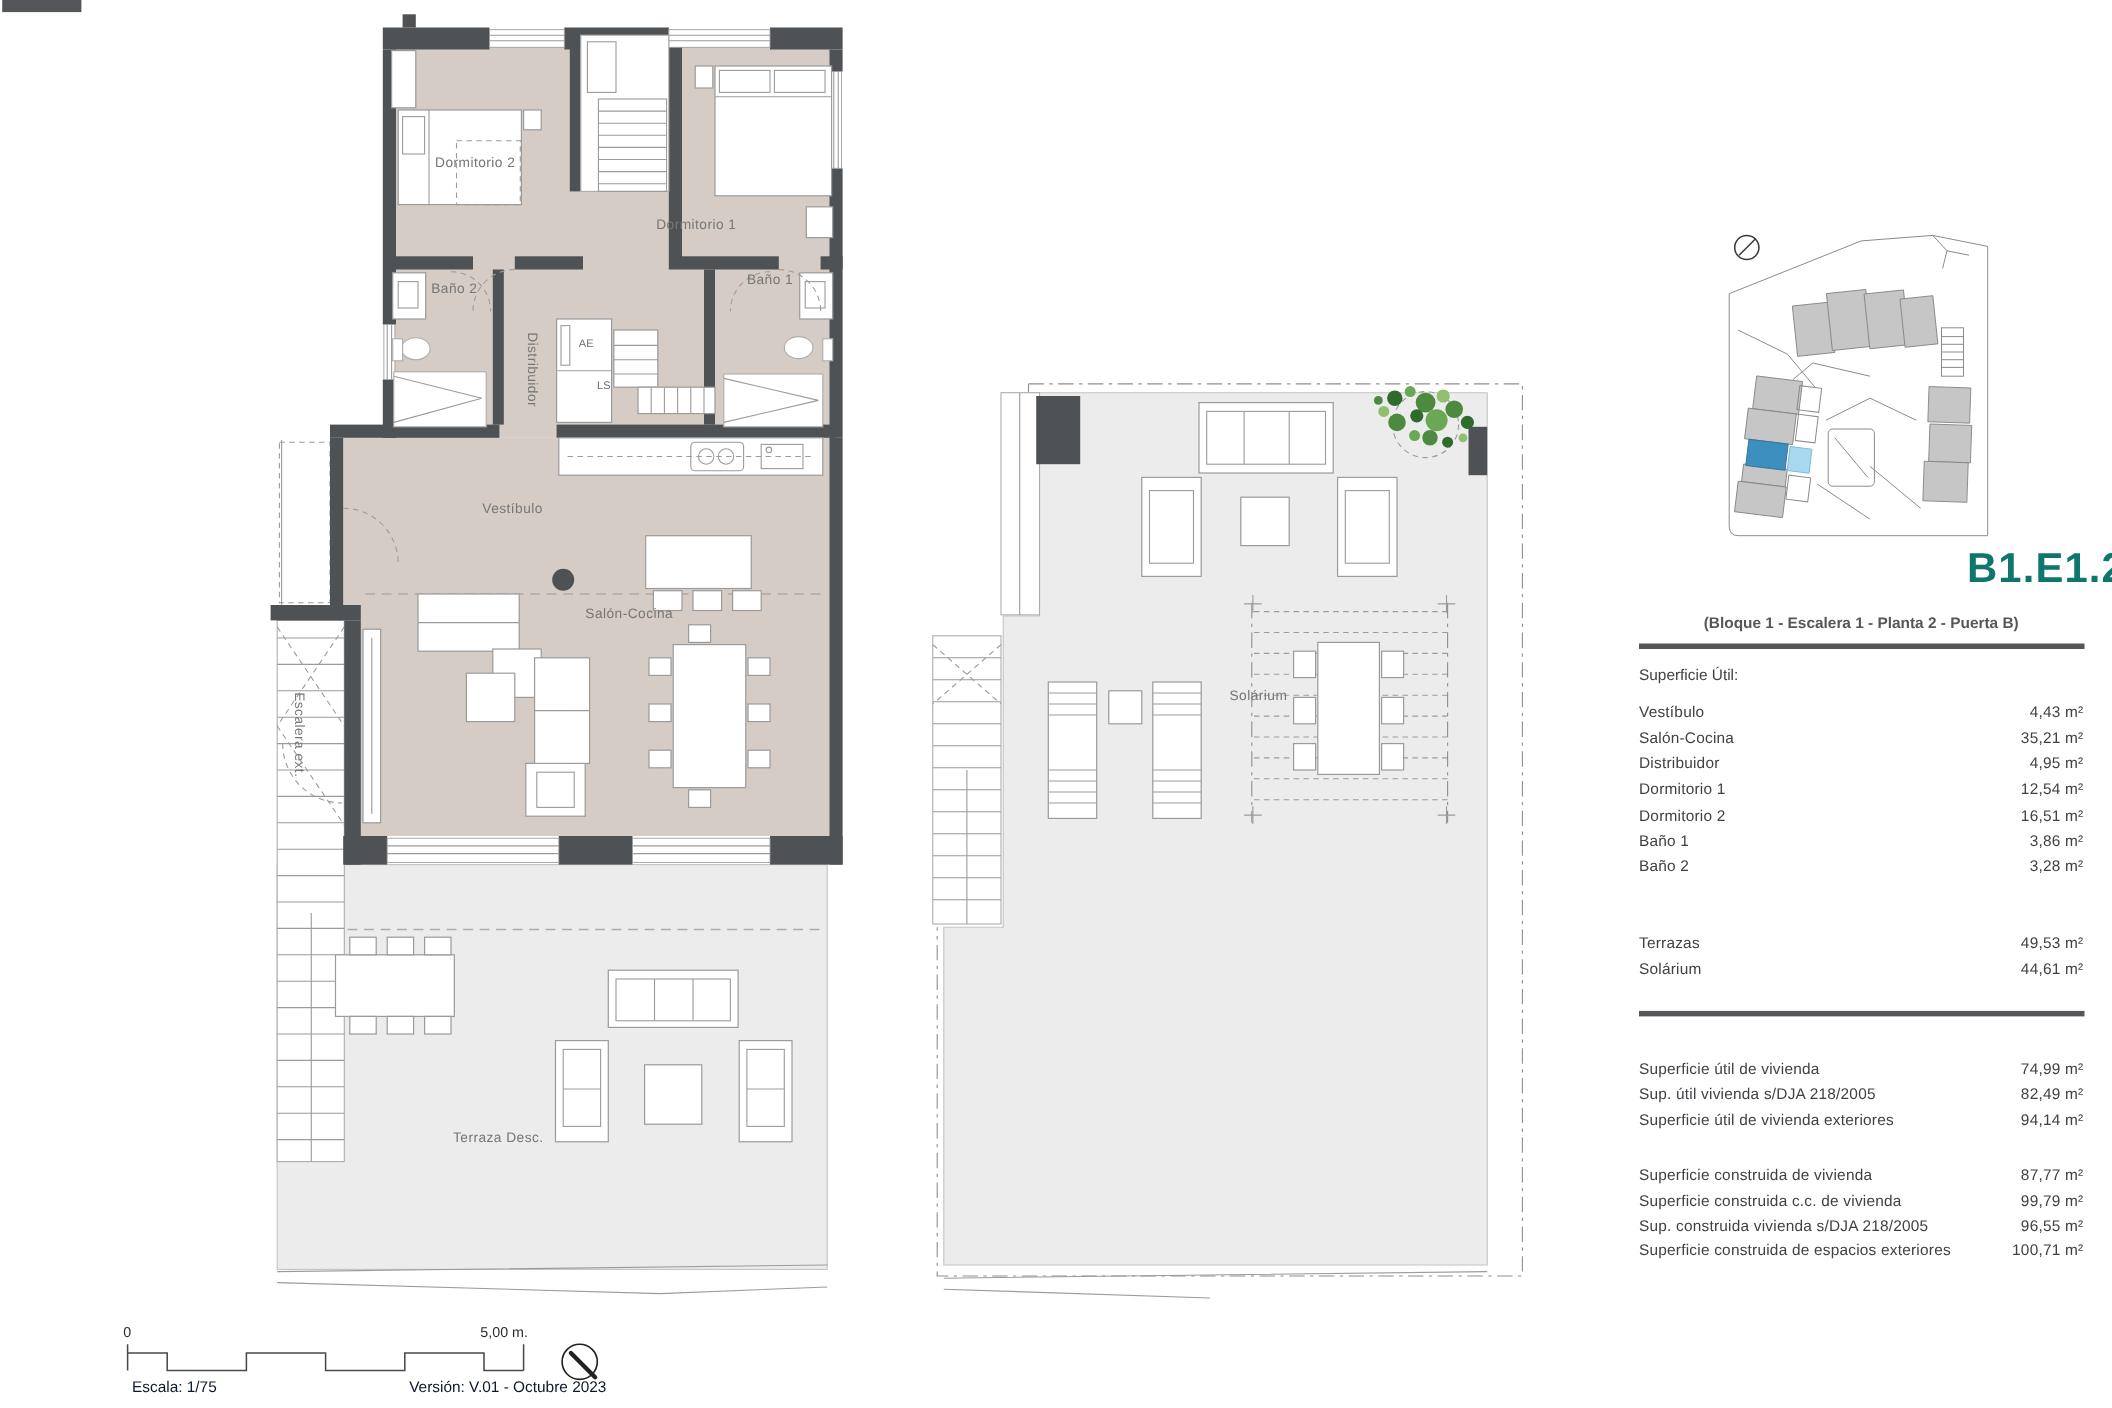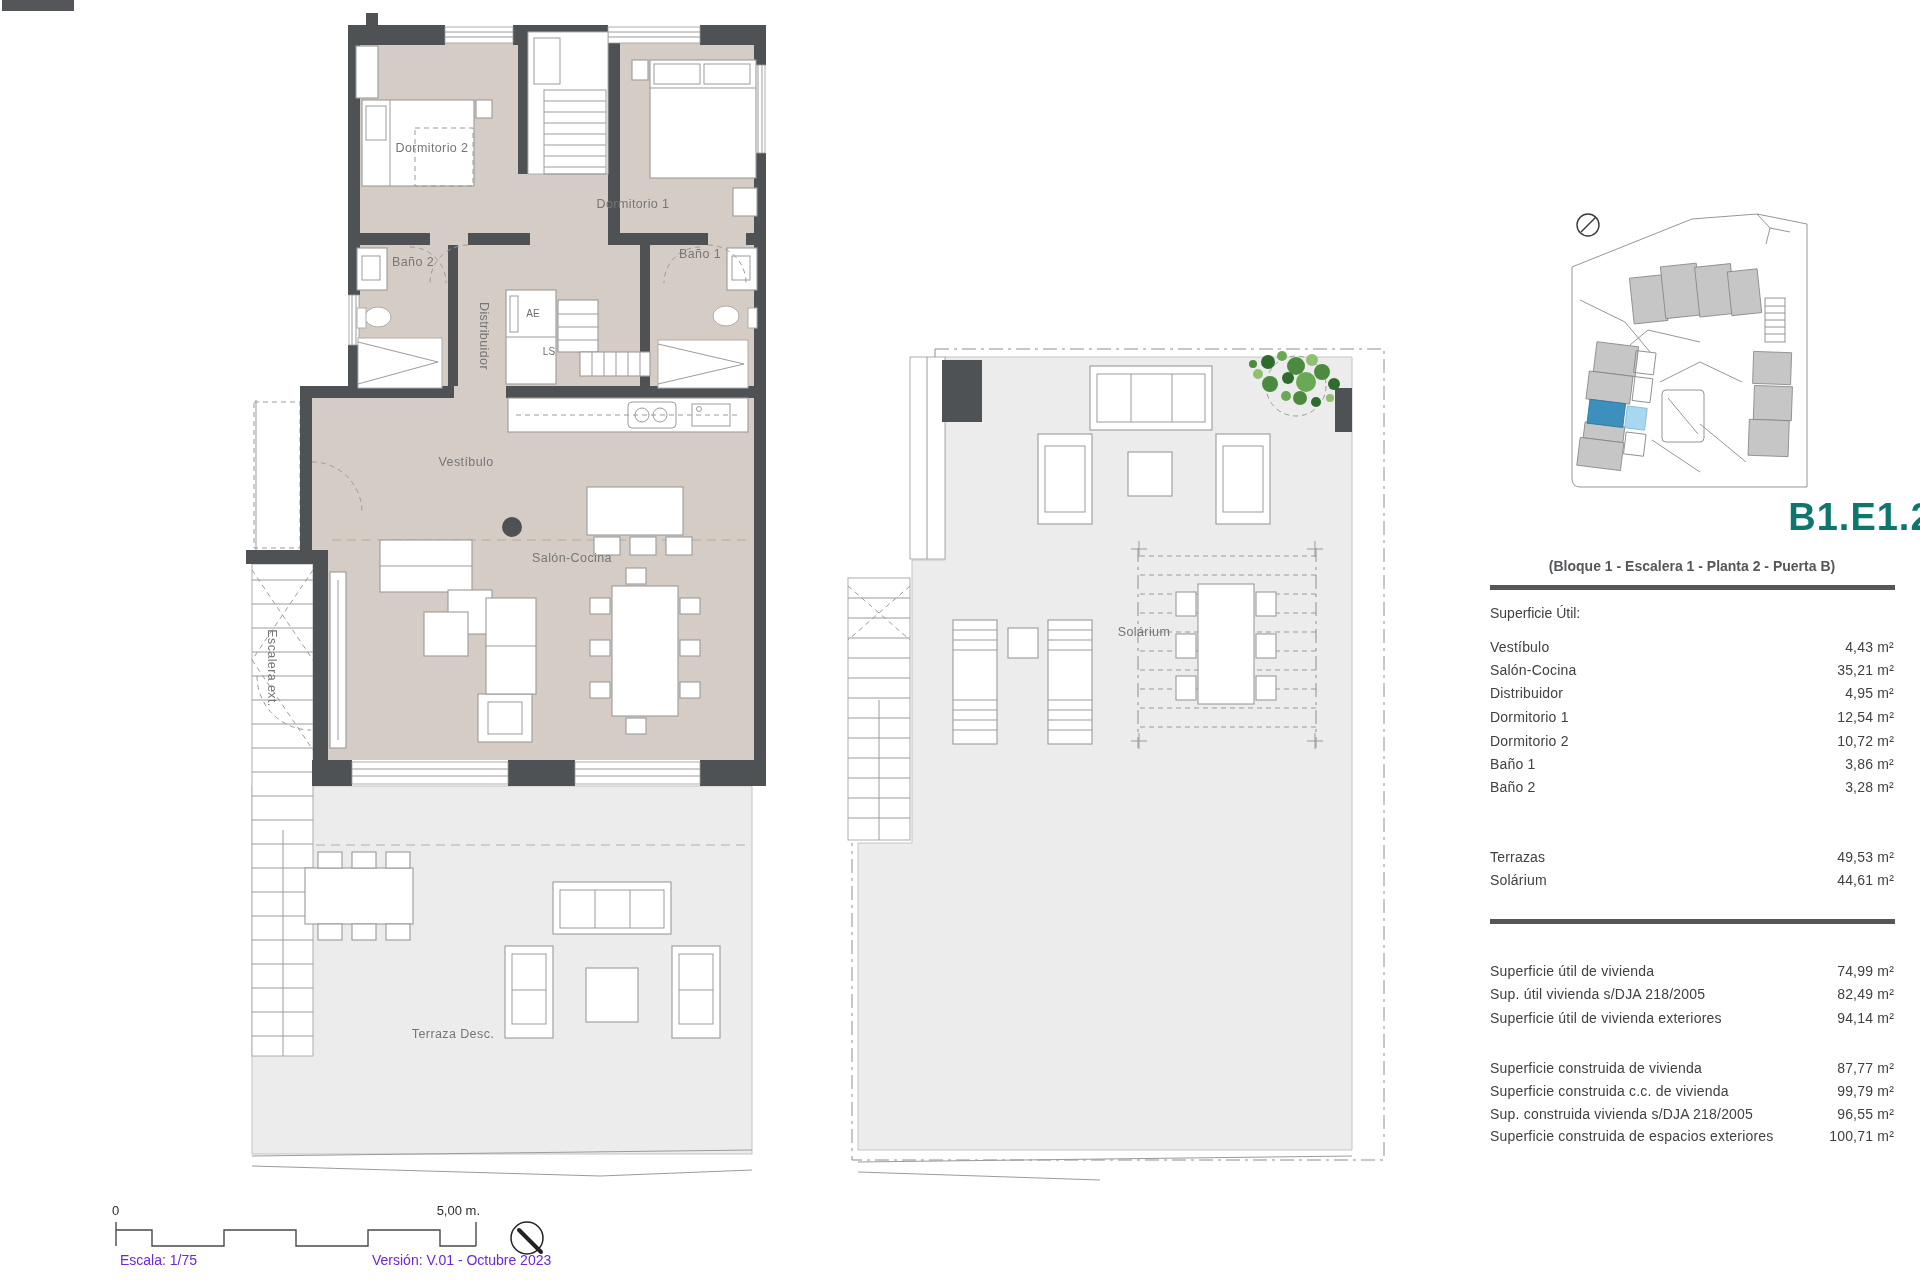--- a/index.html
+++ b/index.html
@@ -34,21 +34,21 @@
   .subtitle{position:absolute;left:1470px;top:558px;width:444px;text-align:center;
             font-size:14px;font-weight:600;color:#55575a;}
   .rule{position:absolute;left:1490px;width:405px;height:5px;background:#54565a;}
   .sech{position:absolute;left:1490px;font-size:14px;color:#3f4144;}
   .prow{position:absolute;left:1490px;width:404px;display:flex;justify-content:space-between;
         font-size:14px;color:#3f4144;letter-spacing:0.2px;}
   .prow .val{text-align:right;}
 
   
   .ftext{position:absolute;font-size:13px;color:#2e2e2e;}
-  .ftext2{position:absolute;font-size:14px;color:#6d28d9;}
+  .ftext2{position:absolute;font-size:14px;color:#0f172a;}
 
   .cornerbar{position:absolute;left:2px;top:0;width:72px;height:11px;background:#54565a;}
 </style>
 </head>
 <body>
 
 <div class="page">
 
   <div class="cornerbar"></div>
 
@@ -382,21 +382,21 @@
     <div class="prow" style="top:685px;">
       <span class="lbl">Distribuidor</span>
       <span class="val">4,95 m²</span>
     </div>
     <div class="prow" style="top:709px;">
       <span class="lbl">Dormitorio 1</span>
       <span class="val">12,54 m²</span>
     </div>
     <div class="prow" style="top:733px;">
       <span class="lbl">Dormitorio 2</span>
-      <span class="val">10,72 m²</span>
+      <span class="val">16,51 m²</span>
     </div>
     <div class="prow" style="top:756px;">
       <span class="lbl">Baño 1</span>
       <span class="val">3,86 m²</span>
     </div>
     <div class="prow" style="top:779px;">
       <span class="lbl">Baño 2</span>
       <span class="val">3,28 m²</span>
     </div>
 

